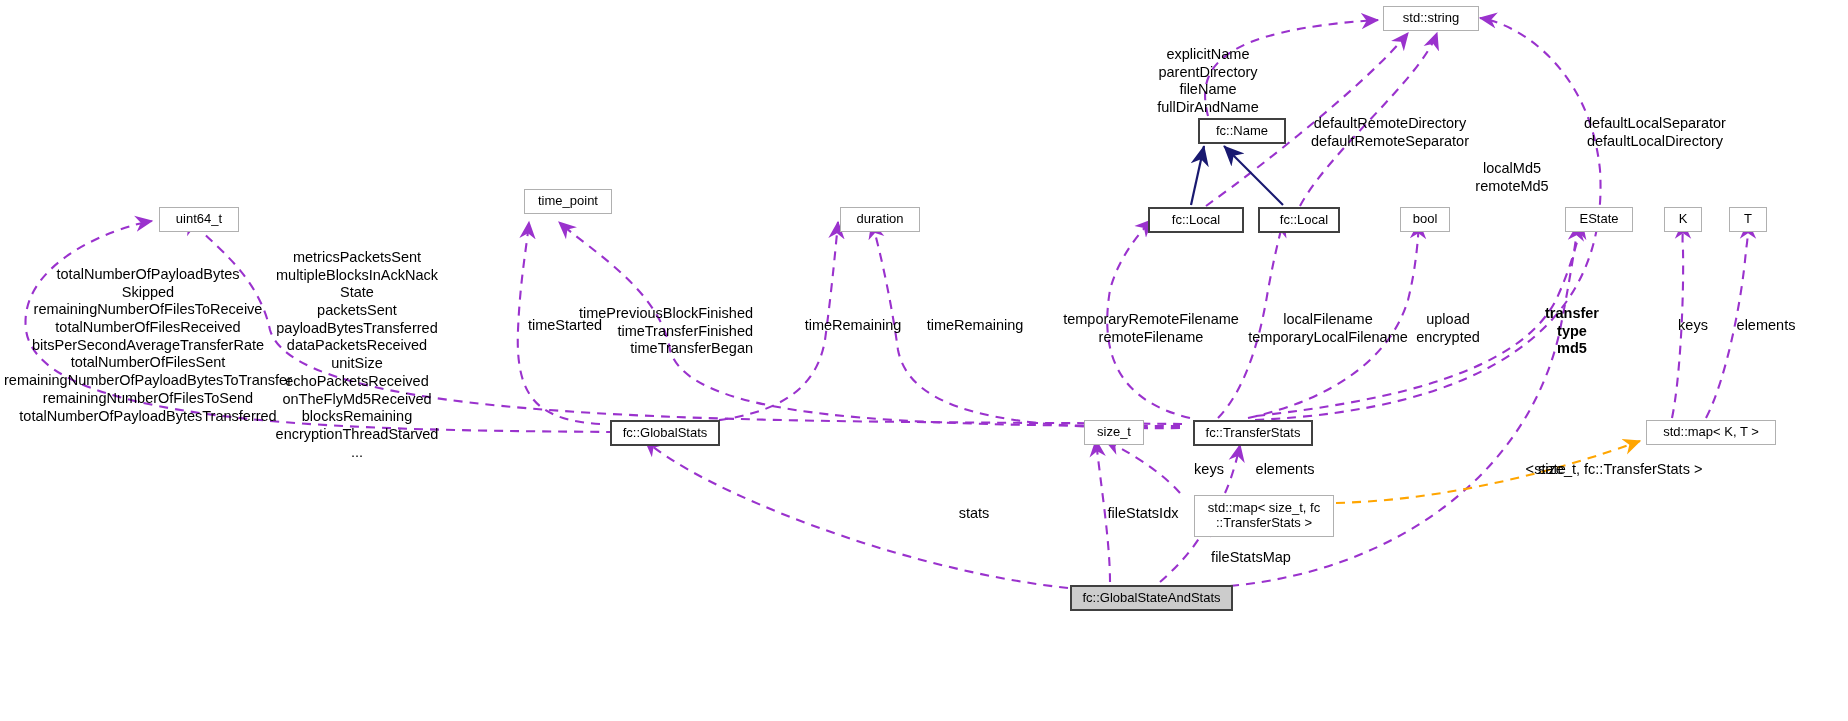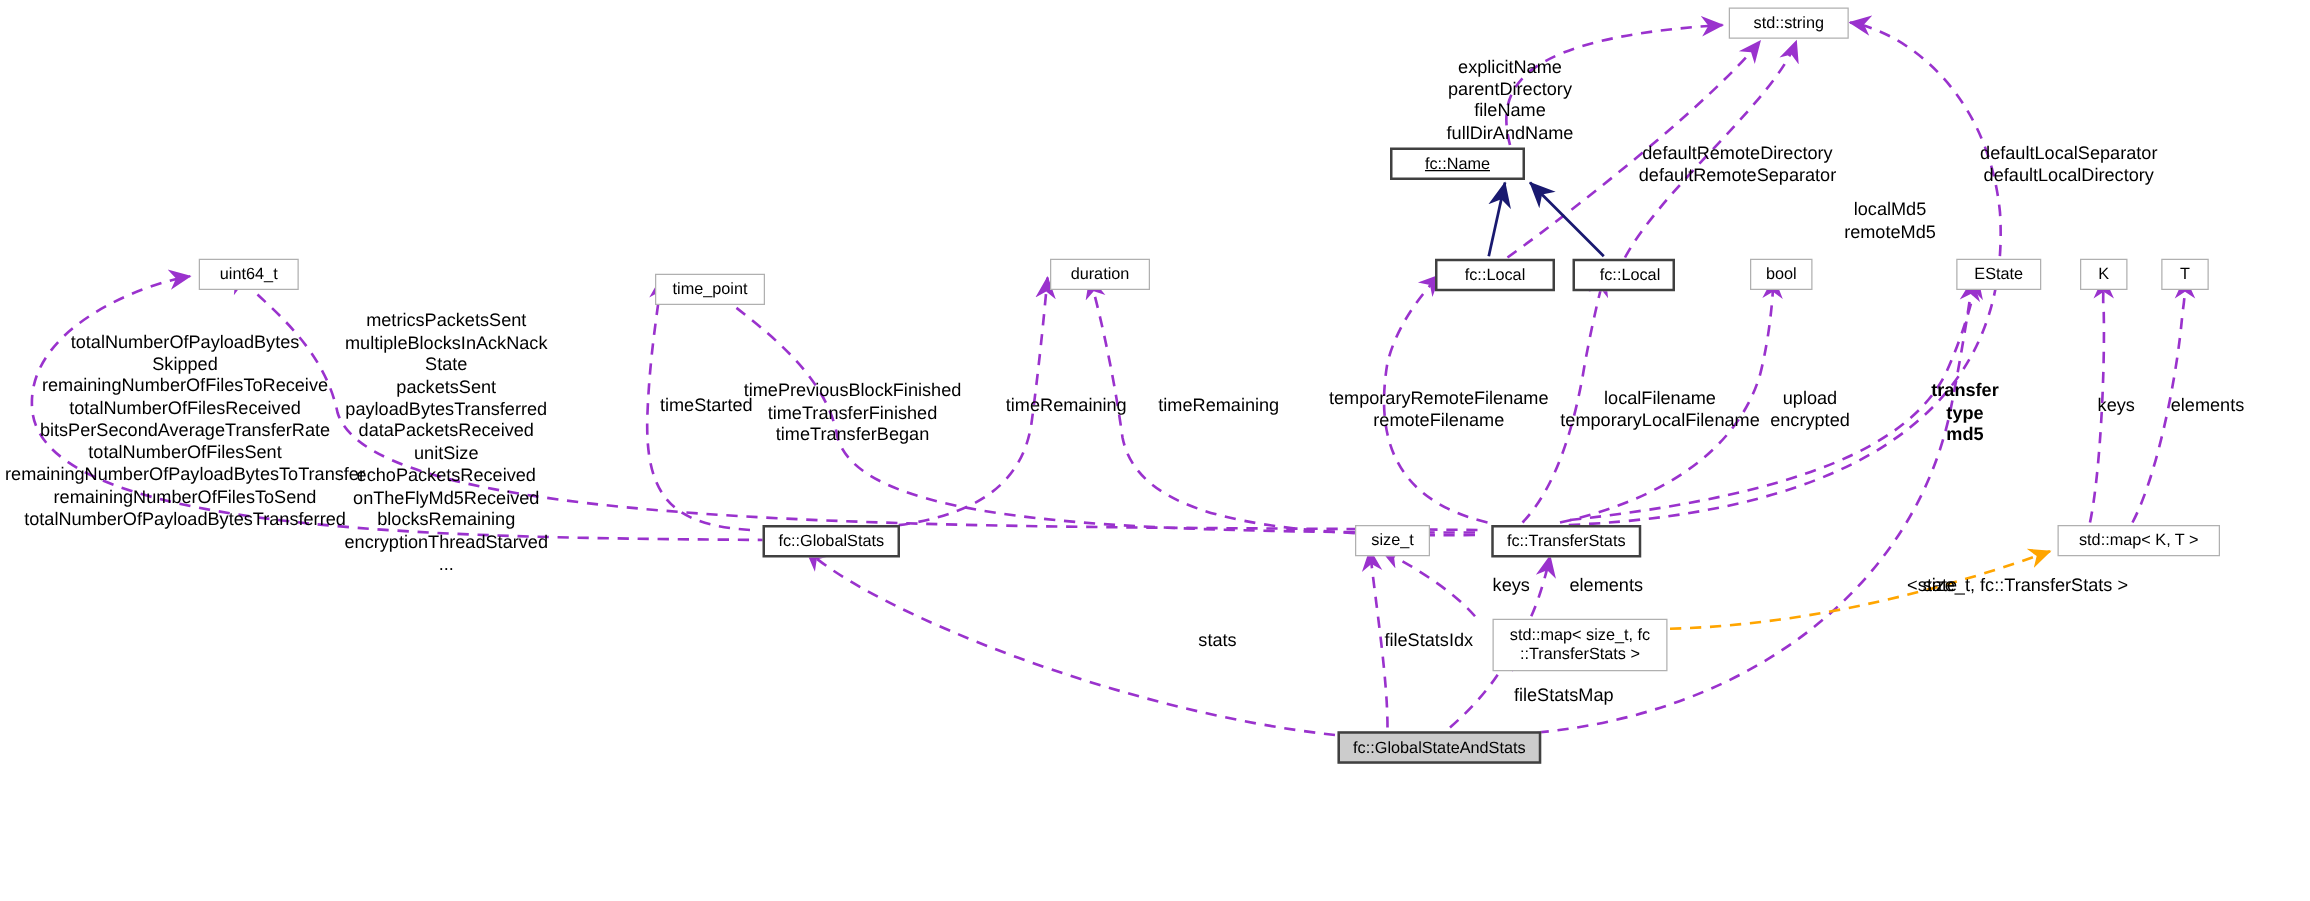--- a/index.html
+++ b/index.html
@@ -126,23 +126,23 @@
 
       <path d="M 1283,205 L 1224,146"></path>
     </g>
 
     <g fill="none" stroke="#ffa500" stroke-width="2.1" stroke-dasharray="9,7" marker-end="url(#arrow-orange)">
       <path d="M 1336,503 C 1450,500 1560,470 1640,441"></path>
     </g>
   </svg>
 
   <div class="node plain" style="left:1383px;top:6px;width:96px;height:25px;"><span>std::string</span></div>
-  <div class="node thick" style="left:1112px;top:118px;width:108px;height:26px;text-decoration:underline;"><span>fc::Name</span></div>
+  <div class="node thick" style="left:1198px;top:118px;width:88px;height:26px;"><span>fc::Name</span></div>
   <div class="node plain" style="left:159px;top:207px;width:80px;height:25px;"><span>uint64_t</span></div>
-  <div class="node plain" style="left:524px;top:219px;width:88px;height:25px;"><span>time_point</span></div>
+  <div class="node plain" style="left:524px;top:189px;width:88px;height:25px;"><span>time_point</span></div>
   <div class="node plain" style="left:840px;top:207px;width:80px;height:25px;"><span>duration</span></div>
   <div class="node thick" style="left:1148px;top:207px;width:96px;height:26px;"><span>fc::Local</span></div>
   <div class="node thick" style="left:1258px;top:207px;width:82px;height:26px;padding-left:16px;"><span>fc::Local</span></div>
   <div class="node plain" style="left:1400px;top:207px;width:50px;height:25px;"><span>bool</span></div>
   <div class="node plain" style="left:1565px;top:207px;width:68px;height:25px;"><span>EState</span></div>
   <div class="node plain" style="left:1664px;top:207px;width:38px;height:25px;"><span>K</span></div>
   <div class="node plain" style="left:1729px;top:207px;width:38px;height:25px;"><span>T</span></div>
   <div class="node thick" style="left:610px;top:420px;width:110px;height:26px;"><span>fc::GlobalStats</span></div>
   <div class="node plain" style="left:1084px;top:420px;width:60px;height:25px;"><span>size_t</span></div>
   <div class="node thick" style="left:1193px;top:420px;width:120px;height:26px;justify-content:center;"><span>fc::TransferStats</span></div>
@@ -176,21 +176,21 @@
 parentDirectory
 fileName
 fullDirAndName</div>
   <div class="edge-label" style="left:1390px;top:115px;">defaultRemoteDirectory
 defaultRemoteSeparator</div>
   <div class="edge-label" style="left:1655px;top:115px;">defaultLocalSeparator
 defaultLocalDirectory</div>
   <div class="edge-label" style="left:1512px;top:160px;">localMd5
 remoteMd5</div>
   <div class="edge-label" style="left:565px;top:317px;">timeStarted</div>
-  <div class="edge-label" style="left:682px;top:305px;">timePreviousBlockFinished
+  <div class="edge-label" style="left:666px;top:305px;text-align:right;">timePreviousBlockFinished
 timeTransferFinished
 timeTransferBegan</div>
   <div class="edge-label" style="left:853px;top:317px;">timeRemaining</div>
   <div class="edge-label" style="left:975px;top:317px;">timeRemaining</div>
   <div class="edge-label" style="left:1151px;top:311px;">temporaryRemoteFilename
 remoteFilename</div>
   <div class="edge-label" style="left:1328px;top:311px;">localFilename
 temporaryLocalFilename</div>
   <div class="edge-label" style="left:1448px;top:311px;">upload
 encrypted</div>

